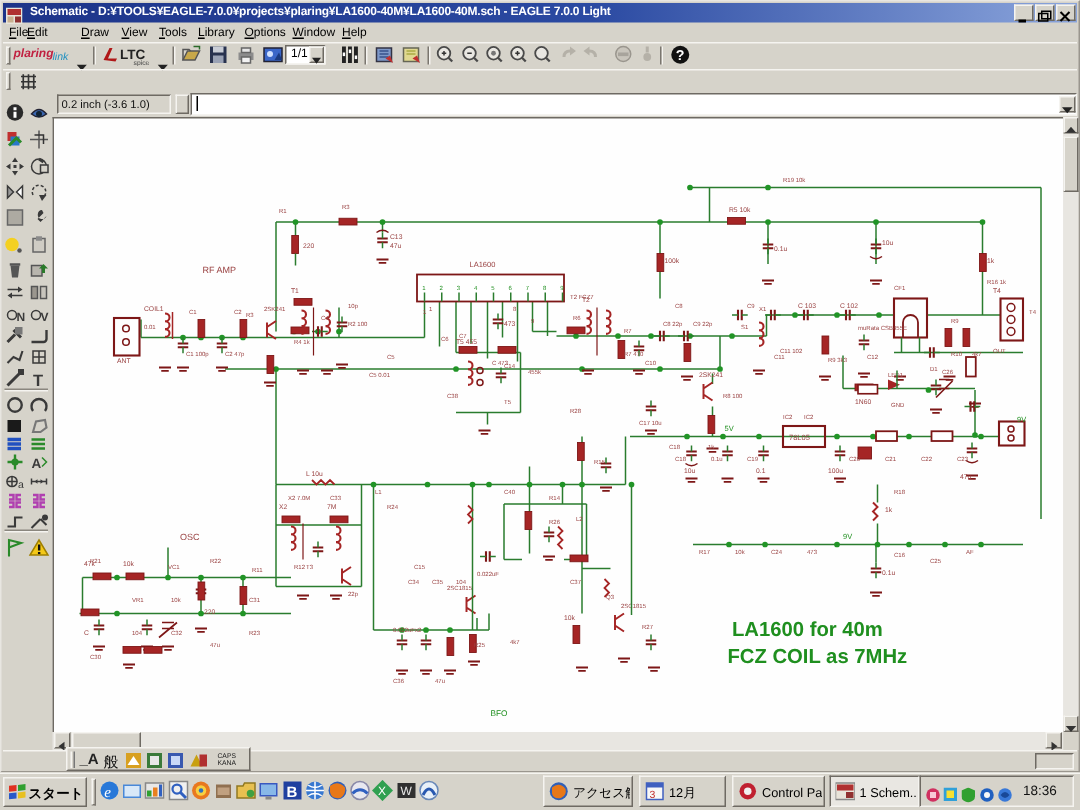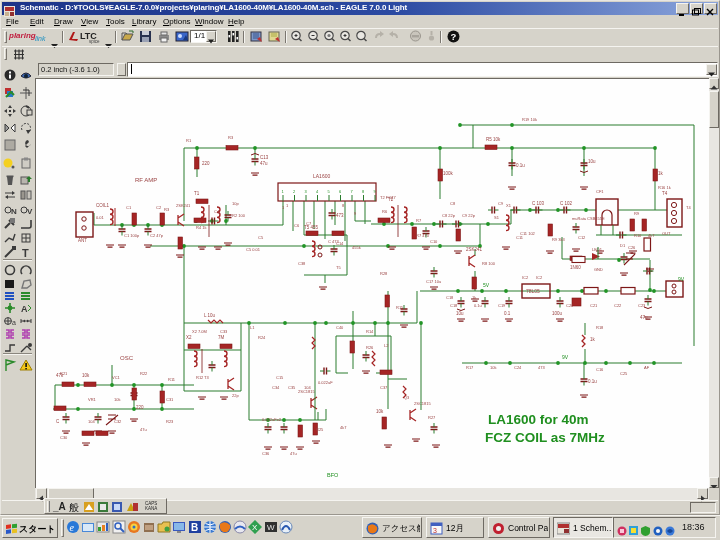--- a/index.html
+++ b/index.html
@@ -25,21 +25,21 @@
     </svg></div>
 <div class="abs raised" style="left:690px;top:3px;width:13px;height:11px;background:#d6d3ca"><svg width="11" height="11">
       <rect x="1.5" y="3" width="6" height="5" fill="none" stroke="#000"></rect>
       <rect x="3.5" y="1.5" width="6" height="5" fill="none" stroke="#000"></rect>
     </svg></div>
 <div class="abs raised" style="left:704px;top:3px;width:13px;height:11px;background:#d6d3ca"><svg width="11" height="11">
       <path d="M2,2 L8,8 M8,2 L2,8" stroke="#000" stroke-width="1.4"></path>
     </svg></div>
 <div class="abs" style="left:2px;top:16px;width:716px;height:12px;font-size:8px;color:#000">
     <span style="position:absolute;left:4px;top:1px"><u>F</u>ile</span>
-    <span style="position:absolute;left:28px;top:1px"><u>E</u>dit</span>
+    <span style="position:absolute;left:16px;top:1px"><u>E</u>dit</span>
     <span style="position:absolute;left:52px;top:1px"><u>D</u>raw</span>
     <span style="position:absolute;left:79px;top:1px"><u>V</u>iew</span>
     <span style="position:absolute;left:104px;top:1px"><u>T</u>ools</span>
     <span style="position:absolute;left:130px;top:1px"><u>L</u>ibrary</span>
     <span style="position:absolute;left:161px;top:1px"><u>O</u>ptions</span>
     <span style="position:absolute;left:193px;top:1px"><u>W</u>indow</span>
     <span style="position:absolute;left:226px;top:1px"><u>H</u>elp</span>
   </div>
 <div class="abs" style="left:2px;top:28px;width:716px;height:17px;border-top:1px solid #f5f4f0"></div>
 <div class="abs grip" style="left:4px;top:31px;height:12px"></div>

